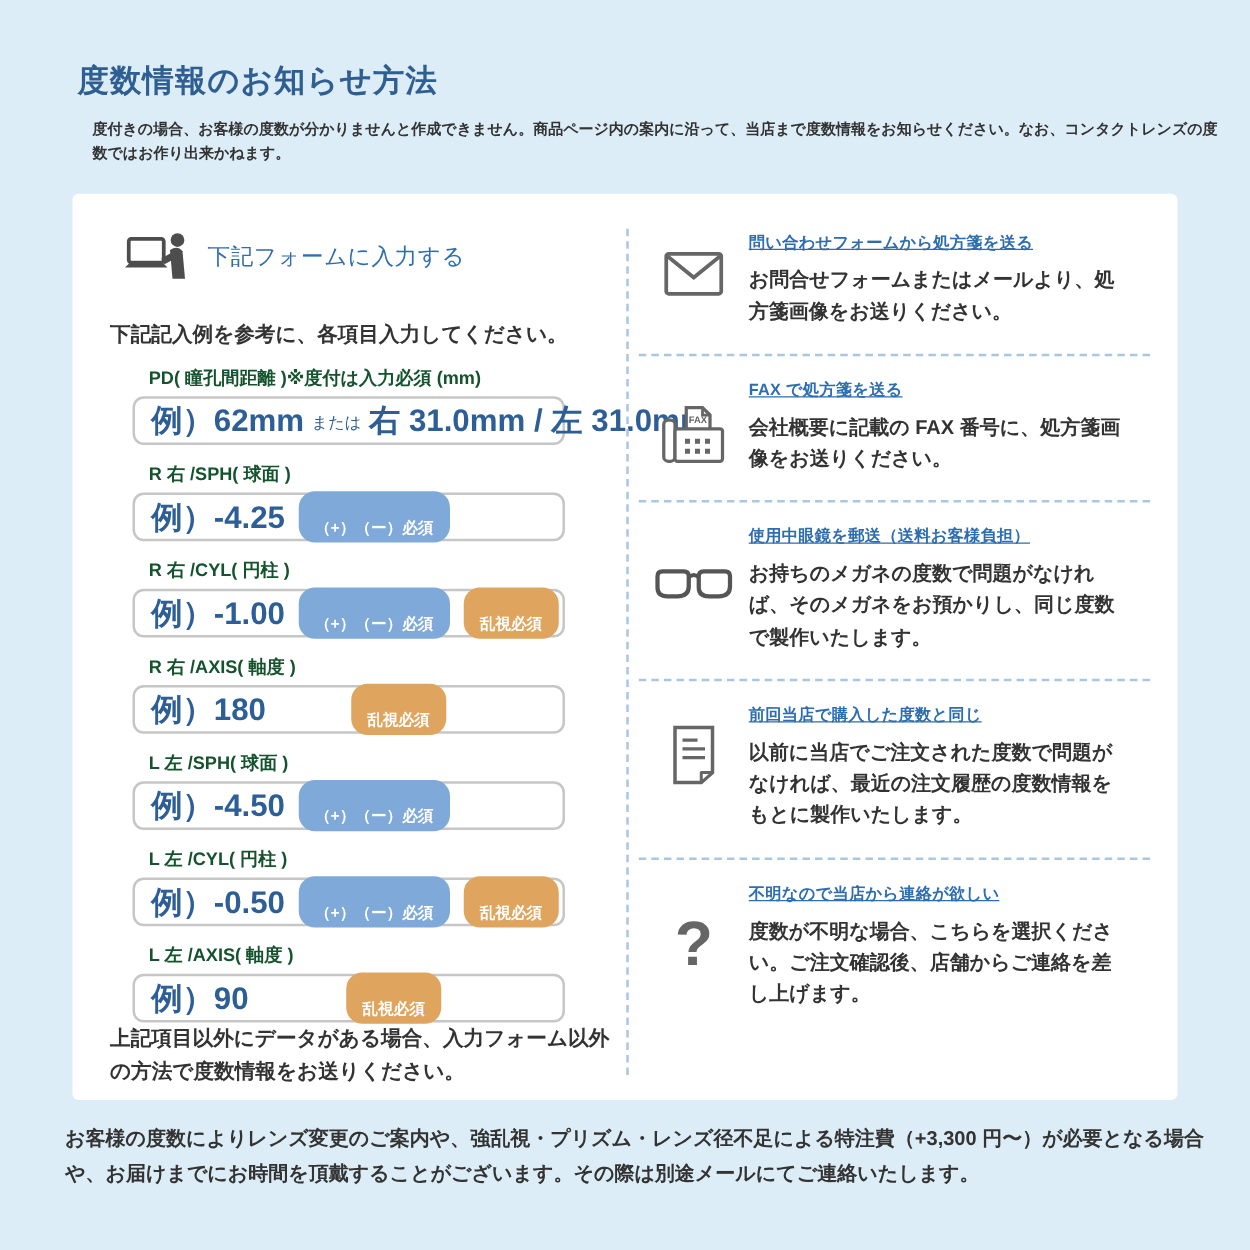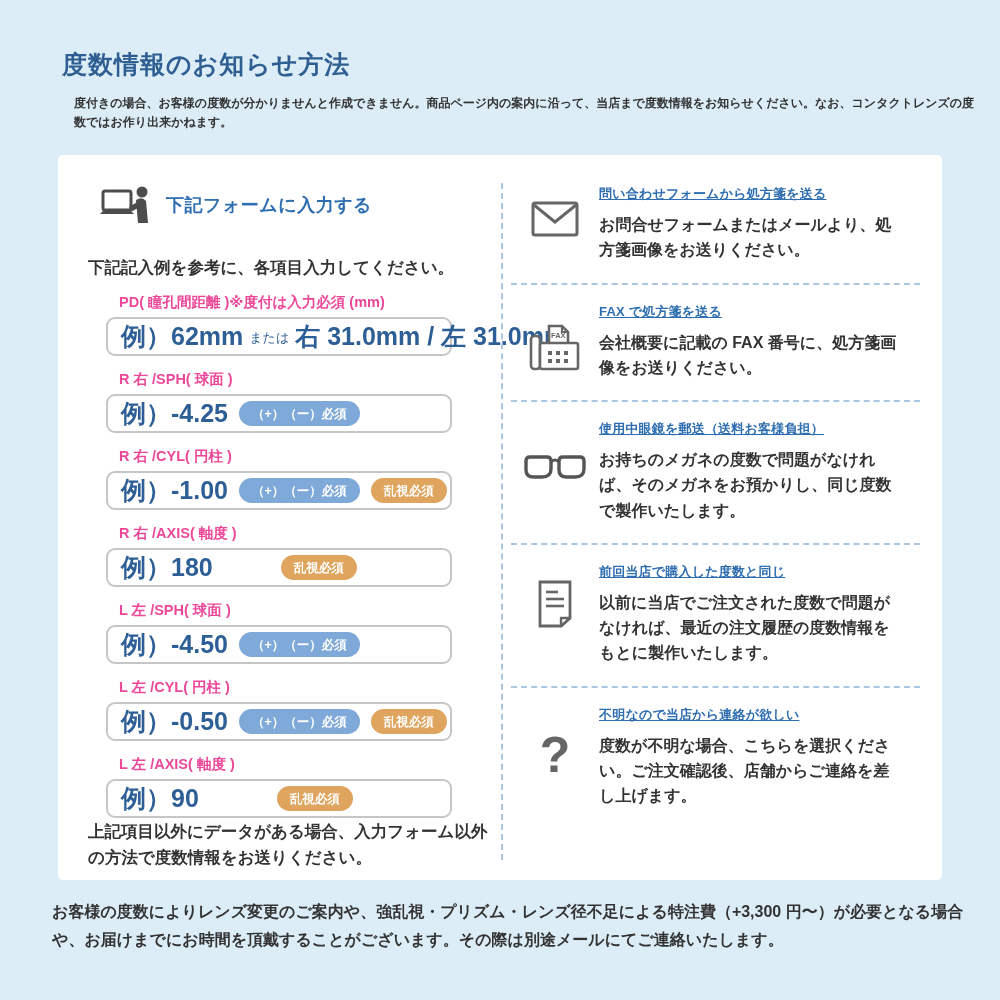--- a/index.html
+++ b/index.html
@@ -31,33 +31,33 @@
     background:var(--card-bg);border-radius:5px;display:flex;
   }
   .v-divider{
     position:absolute;left:443px;top:28px;bottom:20px;width:0;
     border-left:2px dashed var(--divider-blue);
   }
   
   .left-col{width:443px;padding:30px 0 0 30px;}
   .form-header{display:flex;align-items:center;gap:16px;margin-left:12px;}
   .form-header .hdr-icon{flex:0 0 auto;display:flex;align-items:center;}
-  .form-title{font-size:18px;font-weight:bold;color:var(--accent-blue);letter-spacing:0.5px;}
+  .form-title{font-size:18px;font-weight:normal;color:var(--accent-blue);letter-spacing:0.5px;}
   .form-subtitle{margin-top:32px;font-size:16.5px;font-weight:700;color:var(--body-text);}
   .fields{margin-left:18px;margin-top:8px;width:346px;}
-  .field-label{margin-top:14px;padding-left:13px;font-size:14.5px;font-weight:bold;color:#ec4899;}
+  .field-label{margin-top:14px;padding-left:13px;font-size:14.5px;font-weight:bold;color:#14532d;}
   .field-box{
     margin-top:5px;height:39px;border:2px solid var(--box-border);border-radius:9px;
     display:flex;align-items:center;padding-left:13px;background:#fff;
   }
   .field-value{font-size:25px;font-weight:bold;color:var(--value-blue);white-space:nowrap;}
   .field-connector{font-size:13px;font-weight:normal;color:var(--value-blue);margin:3px 6px 0 6px;white-space:nowrap;}
   .pill{
     margin-left:11px;font-size:12.5px;font-weight:bold;color:#fff;border-radius:13px;
-    padding:7px 13px 5px;white-space:nowrap;line-height:1;
+    padding:23px 13px 5px;white-space:nowrap;line-height:1;
   }
   .pill.blue{background:var(--pill-blue);}
   .pill.orange{background:var(--pill-orange);}
   .left-note{width:410px;font-size:16.5px;font-weight:600;line-height:1.6;color:var(--body-text);}
   
   .right-col{flex:1;padding:12px 22px 0 10px;}
   .method{display:flex;padding:18px 0 20px 0;}
   .method.bordered{border-top:2px dashed var(--divider-blue);}
   .m-icon{width:88px;flex:0 0 88px;display:flex;justify-content:center;align-items:flex-start;padding-top:16px;text-align:center;}
   .m-text{flex:1;max-width:300px;}

